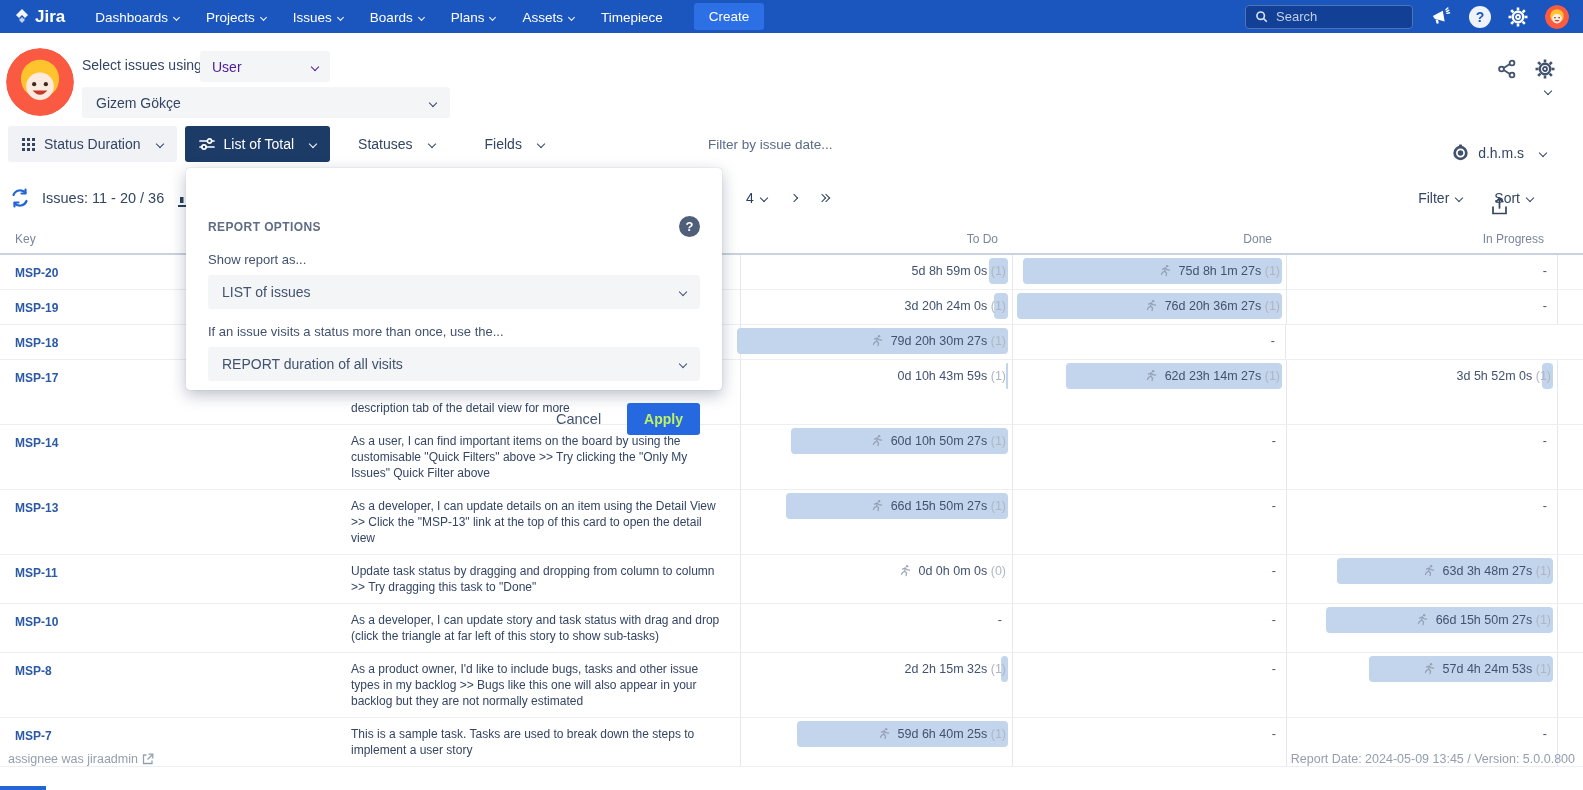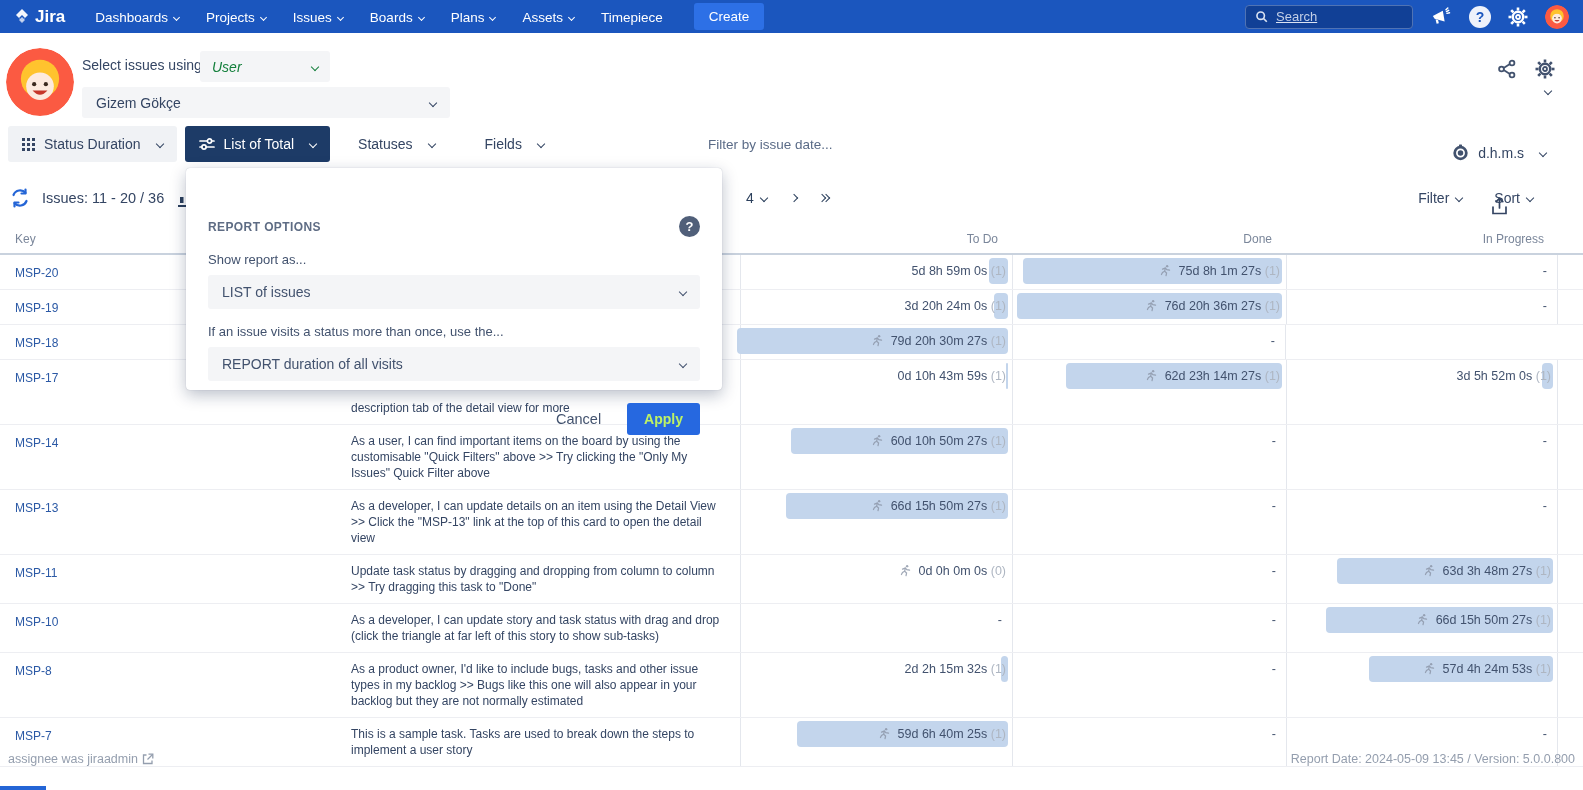--- a/index.html
+++ b/index.html
@@ -18,33 +18,33 @@
   .nav{height:33px;background:#1b56be;display:flex;align-items:center;padding:0 14px;color:#fff;}
   .brand{display:flex;align-items:center;gap:5px;font-size:17px;font-weight:bold;margin-right:30px;}
   .nav-item{font-size:13.5px;margin-right:27px;cursor:pointer;white-space:nowrap;}
   .nav-item .chev{width:5px;height:5px;border-color:#fff;margin-left:6px;}
   .create-btn{background:#2d70e6;border:none;color:#fff;font-size:13.5px;border-radius:3px;
               padding:6px 15px;cursor:pointer;margin-left:4px;}
   .nav-right{margin-left:auto;display:flex;align-items:center;gap:17px;}
   .search-box{display:flex;align-items:center;gap:8px;background:#114096;border:1px solid #5073b4;
               border-radius:4px;width:168px;height:24px;padding:0 9px;}
   .search-box input{background:transparent;border:none;outline:none;color:#dbe3f2;font-size:13px;width:120px;
-                    font-family:"Liberation Sans",sans-serif;text-decoration:underline;}
+                    font-family:"Liberation Sans",sans-serif;}
   .search-box input::placeholder{color:#c3cfe6;}
   .help-circle{width:22px;height:22px;border-radius:50%;background:#eef2fb;color:#1b56be;
                font-weight:bold;font-size:14px;display:flex;align-items:center;justify-content:center;cursor:pointer;}
   .avatar-sm{width:24px;height:24px;border-radius:50%;overflow:hidden;cursor:pointer;}
 
   
   .rheader{position:relative;height:85px;background:#fff;}
   .avatar-big{position:absolute;left:6px;top:15px;width:68px;height:68px;border-radius:50%;overflow:hidden;}
   .sel-label{position:absolute;left:82px;top:24px;font-size:14px;color:#344563;}
   .mode-select{position:absolute;left:200px;top:18px;width:130px;height:31px;background:#f4f5f7;border-radius:3px;
-               font-size:14px;color:#15803d;display:flex;align-items:center;justify-content:space-between;
-               padding:0 12px;cursor:pointer;font-style:italic;}
+               font-size:14px;color:#4c1d95;display:flex;align-items:center;justify-content:space-between;
+               padding:0 12px;cursor:pointer;}
   .user-select{position:absolute;left:82px;top:54px;width:368px;height:31px;background:#f4f5f7;border-radius:3px;
                font-size:14px;color:#344563;display:flex;align-items:center;justify-content:space-between;
                padding:0 14px;cursor:pointer;}
   .rh-icons{position:absolute;right:28px;top:26px;display:flex;gap:18px;color:#42526e;}
   .rh-icons svg{cursor:pointer;}
 
   
   .toolbar{height:52px;display:flex;align-items:center;padding:0 8px;}
   .tb-btn{height:36px;display:flex;align-items:center;gap:9px;border-radius:3px;font-size:14px;
           color:#344563;padding:0 14px;cursor:pointer;white-space:nowrap;}
@@ -70,21 +70,21 @@
 
   
   .grid-cols{display:grid;grid-template-columns:345px 395px 272px 274px 272px;}
   .thead{height:30px;align-items:end;border-bottom:2px solid #c9d2de;font-size:12px;color:#7a869a;}
   .thead .h{padding-bottom:7px;}
   .thead .h.key{padding-left:15px;}
   .thead .h.r{text-align:right;padding-right:14px;}
   .trow{border-bottom:1px solid #edeef2;}
   .cell{position:relative;}
   .ckey{padding:8px 0 8px 15px;}
-  .klink{font-size:12px;font-weight:normal;color:#2b59a5;text-decoration:none;cursor:pointer;}
+  .klink{font-size:12px;font-weight:bold;color:#2b59a5;text-decoration:none;cursor:pointer;}
   .csum{padding:8px 12px 8px 6px;font-size:12px;line-height:16px;color:#344563;white-space:pre-line;}
   .dur{border-left:1px solid #e4e7ed;text-align:right;padding:3px 6px 3px 0;line-height:26px;
        font-size:12.5px;color:#42526e;}
   .dur.last{border-right:1px solid #e4e7ed;}
   .bar{position:absolute;right:4px;top:3px;height:26px;background:#c3d5ec;border-radius:4px;}
   .dtext{position:relative;z-index:1;white-space:nowrap;}
   .dcount{color:#aeb6c2;}
   .dash{padding-right:4px;}
   .runner{vertical-align:-2px;margin-right:3px;opacity:.8;}
 

